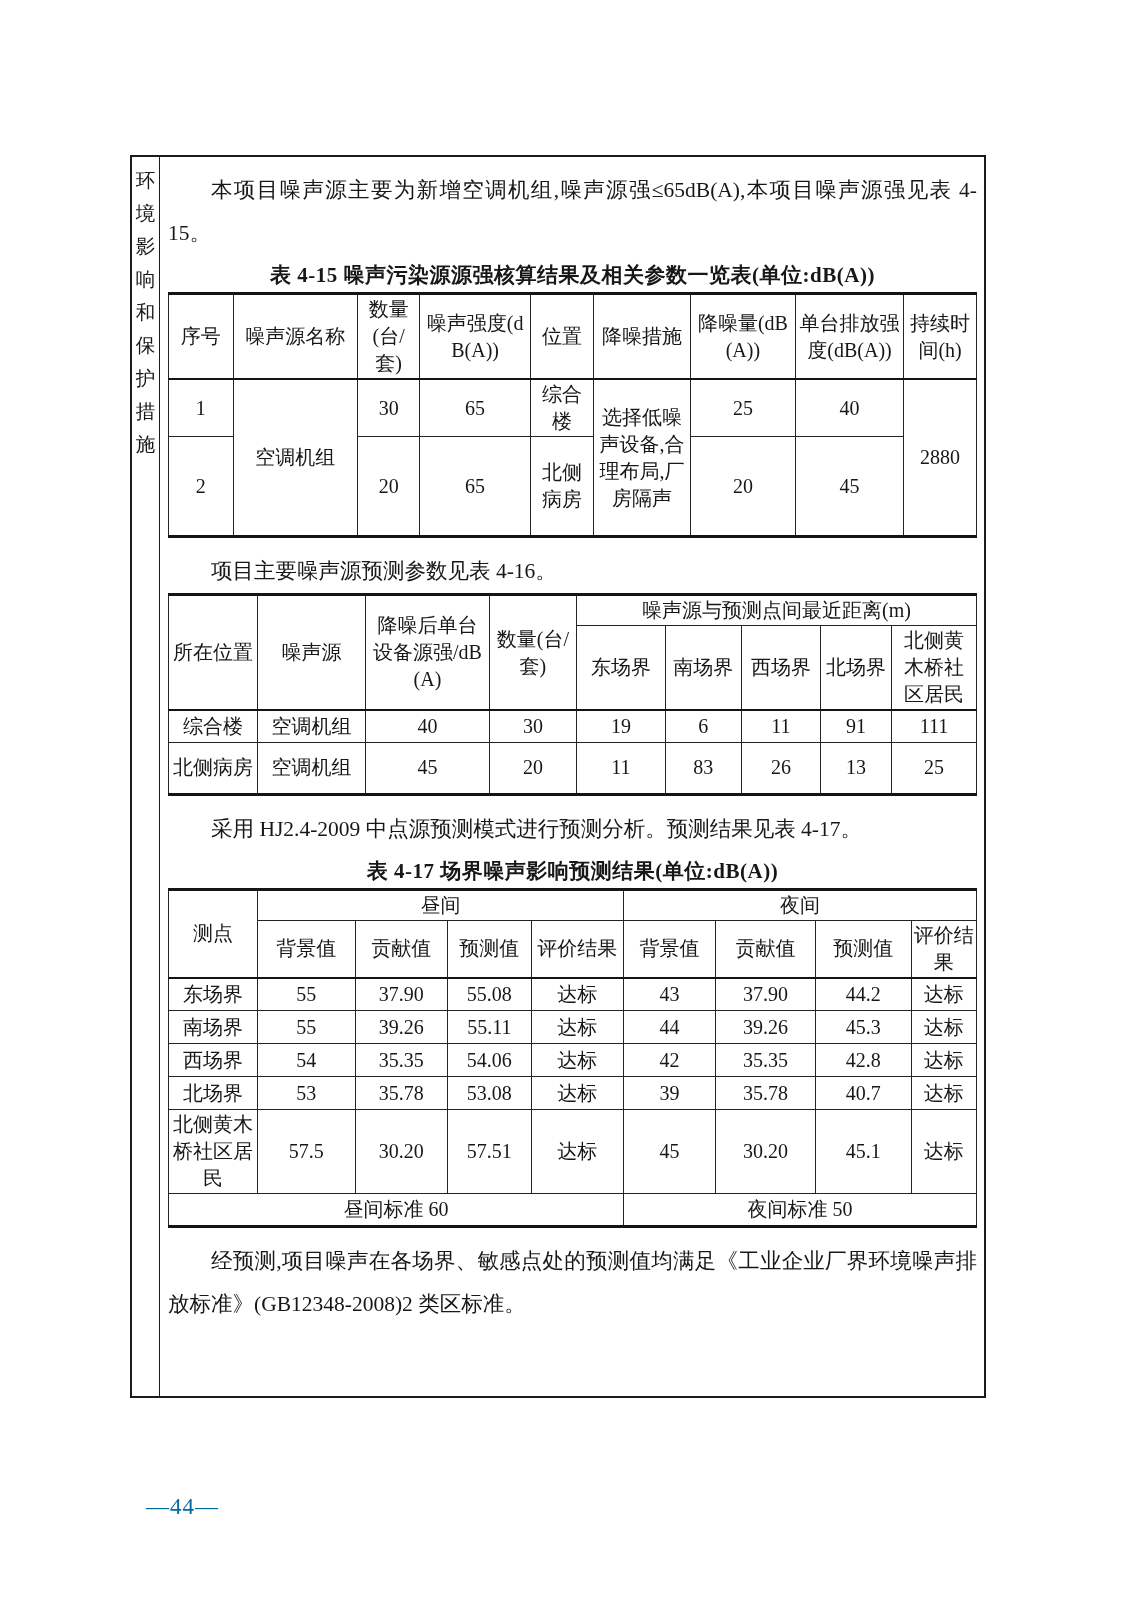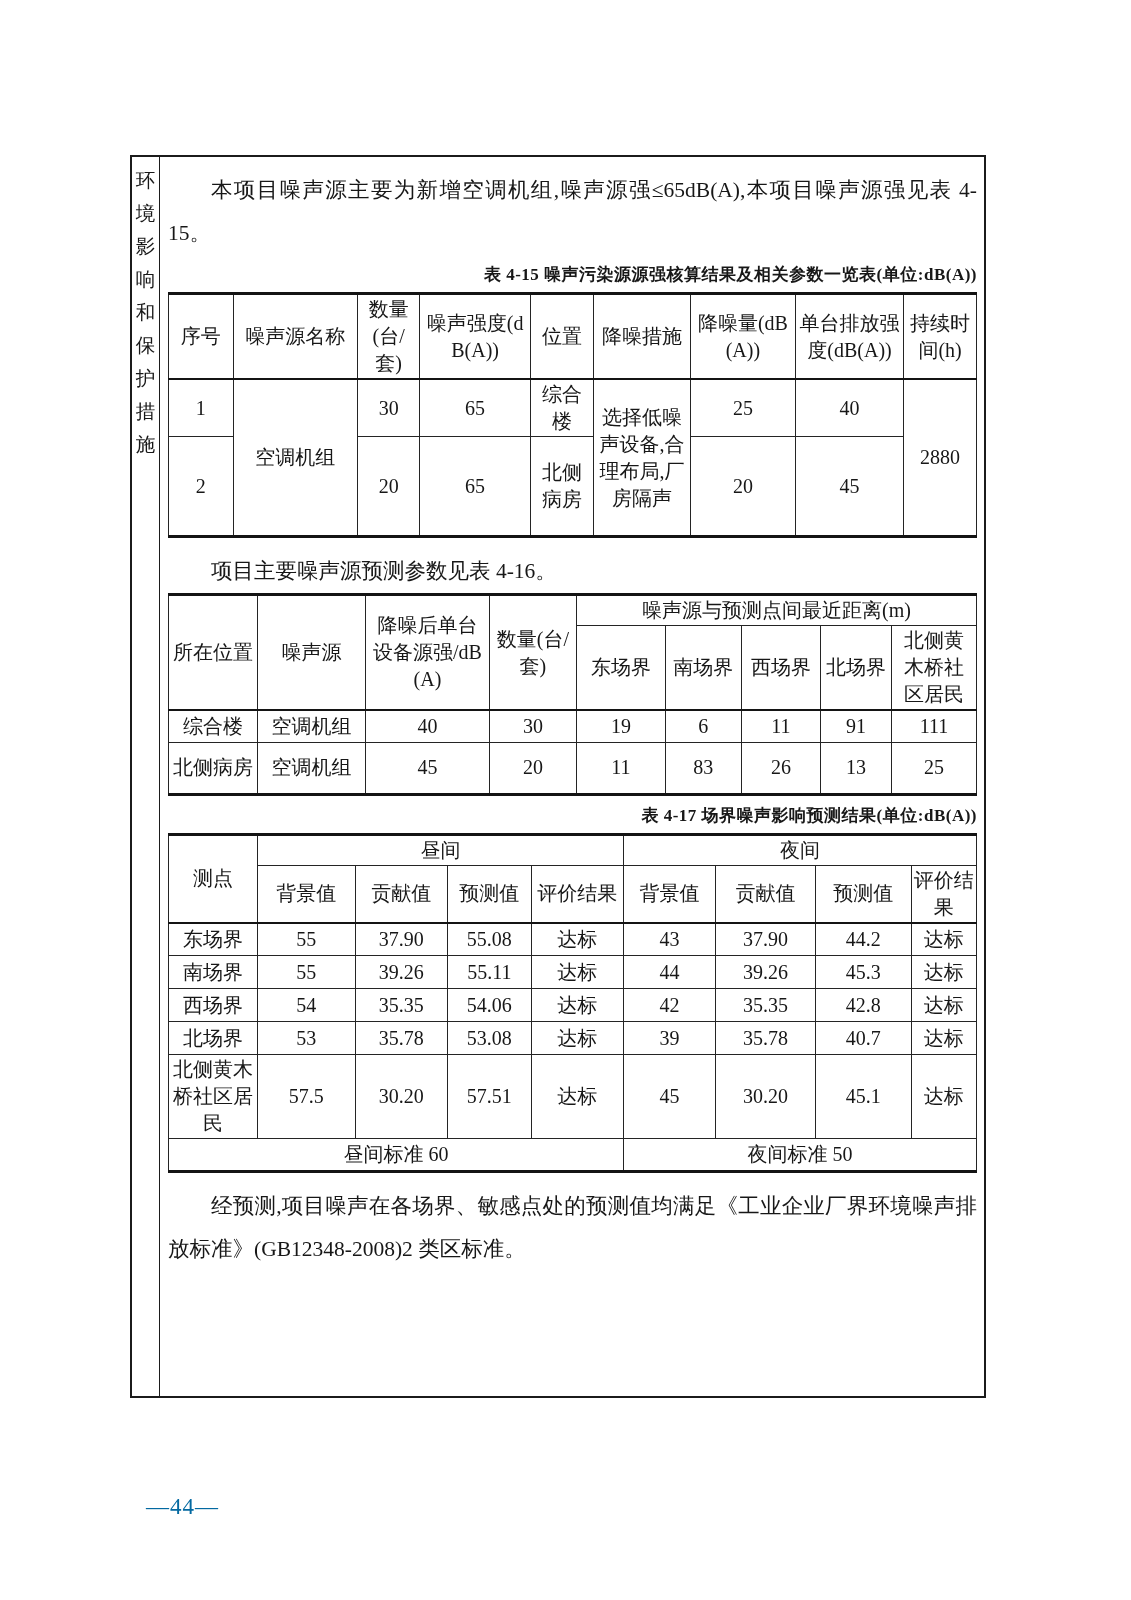--- a/index.html
+++ b/index.html
@@ -15,21 +15,21 @@
     width:27px;border-right:1.5px solid #1b1b1b;padding-top:7px;
     text-align:center;font-size:19.5px;line-height:33px;flex:0 0 auto;
   }
   .sidebar span{display:block;}
   .content{flex:1 1 auto;padding:0 7px 0 8px;overflow:hidden;}
   .para{
     font-size:21.5px;line-height:43px;text-align:justify;text-indent:2em;
     margin:12px 0 0 0;
   }
   .tbl-title{
-    font-weight:bold;font-size:17px;text-align:right;margin:6px 0 3px 0;
+    font-weight:bold;font-size:21px;text-align:center;margin:6px 0 3px 0;
     line-height:28px;letter-spacing:.5px;
   }
   table{
     width:100%;border-collapse:collapse;table-layout:fixed;font-size:20px;
     border-top:3px solid #141414;border-bottom:3px solid #141414;
     margin:0;
   }
   td{
     border:1.5px solid #242424;text-align:center;vertical-align:middle;
     padding:1px 2px;line-height:1.35;word-break:break-all;
@@ -173,20 +173,21 @@
         <td>20</td>
         <td>11</td>
         <td>83</td>
         <td>26</td>
         <td>13</td>
         <td>25</td>
       </tr>
     </tbody>
       </table>
 
+    <p class="para">采用 HJ2.4-2009 中点源预测模式进行预测分析。预测结果见表 4-17。</p>
 
     <div class="tbl-title">表 4-17 场界噪声影响预测结果(单位:dB(A))</div>
 
     <table class="t17">
       <colgroup>
         <col style="width:11%">
           <col style="width:12.1%">
           <col style="width:11.4%">
         <col style="width:10.4%">
           <col style="width:11.4%">

